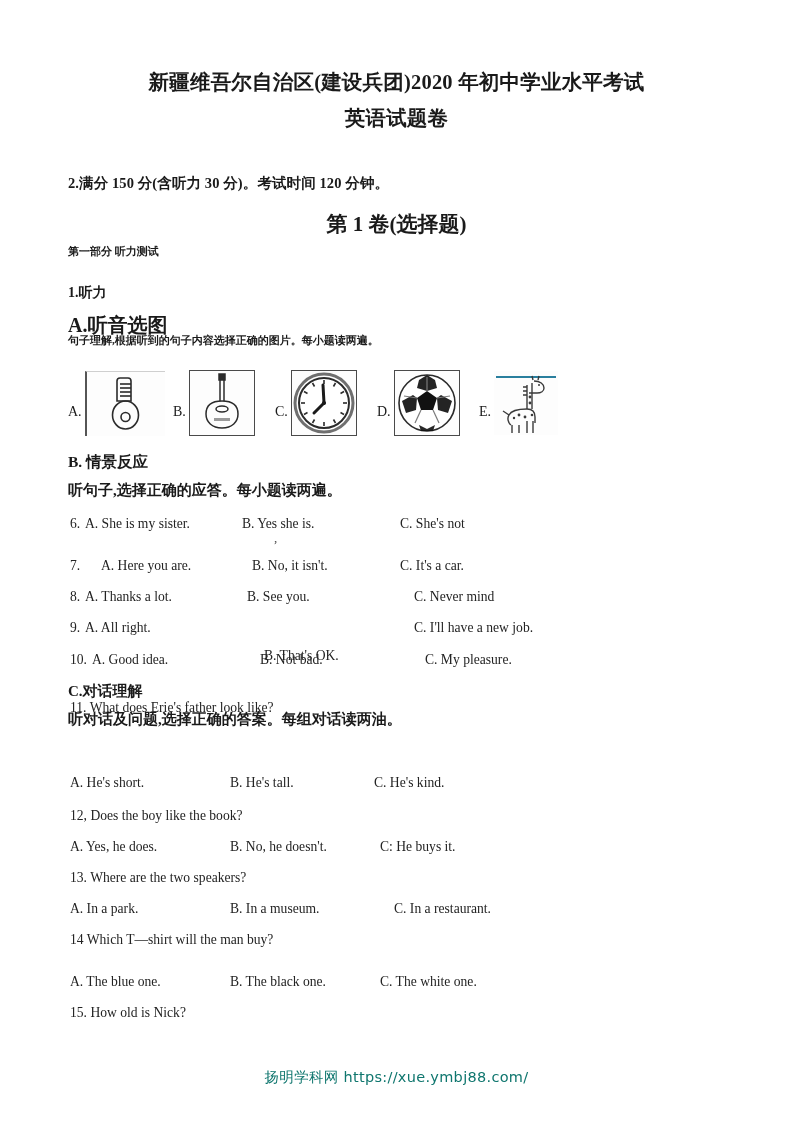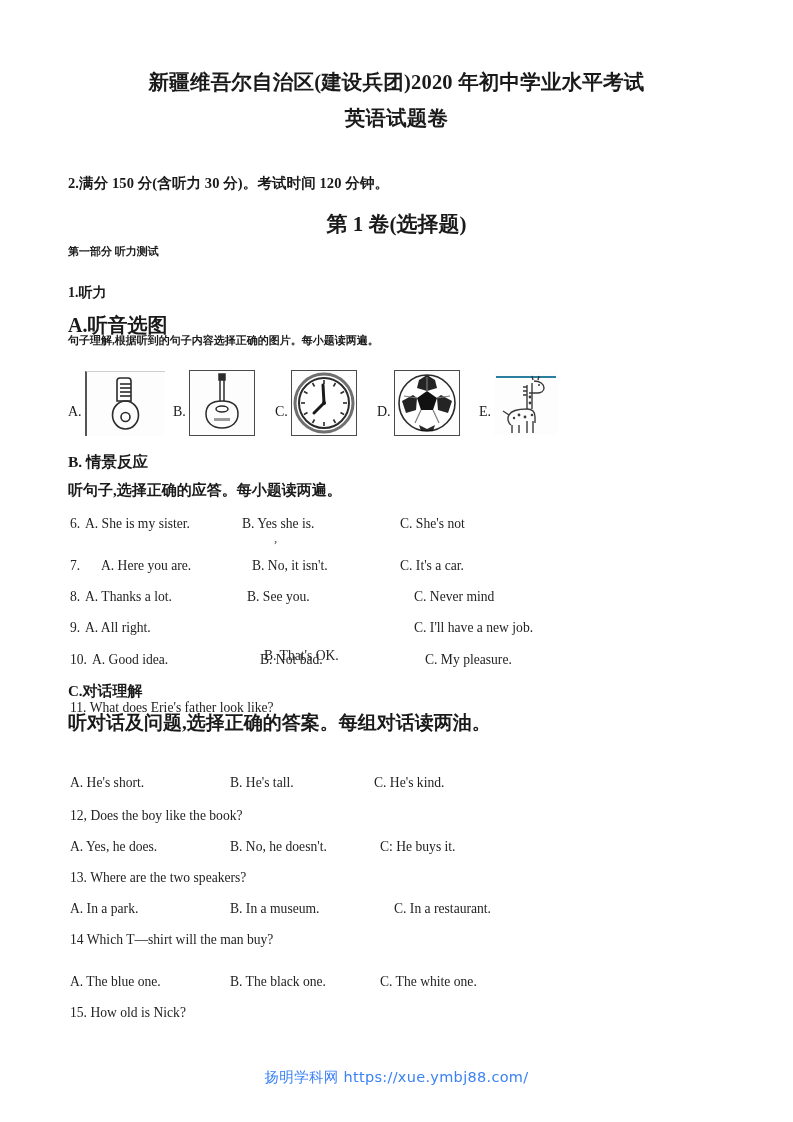--- a/index.html
+++ b/index.html
@@ -58,21 +58,21 @@
     font-weight: bold;
     white-space: nowrap;
   }
   .sec-part      { top: 244px; font-size: 11px; }
   .sec-listening { top: 284px; font-size: 14px; }
   .sec-a         { top: 312px; font-size: 20px; }
   .sec-a-desc    { top: 333px; font-size: 11px; }
   .sec-b         { top: 452px; font-size: 15.5px; }
   .sec-b-desc    { top: 481px; font-size: 15px; }
   .sec-c         { top: 682px; font-size: 15px; }
-  .sec-c-desc    { top: 710px; font-size: 19px; }
+  .sec-c-desc    { top: 710px; font-size: 15px; }
 
   
   .pic-row {
     position: absolute;
     left: 68px;
     top: 366px;
     width: 520px;
     height: 78px;
   }
   .pic-item {
@@ -121,21 +121,21 @@
   
   .col { position: absolute; }
 
   
   .footer {
     position: absolute;
     left: 0; right: 0;
     top: 1068px;
     text-align: center;
     font-size: 14.5px;
-    color: #3b82f6;
+    color: #0f766e;
     font-family: "DejaVu Sans", "Liberation Sans", sans-serif;
     letter-spacing: 0.3px;
   }
 </style>
 </head>
 <body>
 
 <div class="page">
 
   <div class="doc-title title-1">新疆维吾尔自治区(建设兵团)2020 年初中学业水平考试</div>

